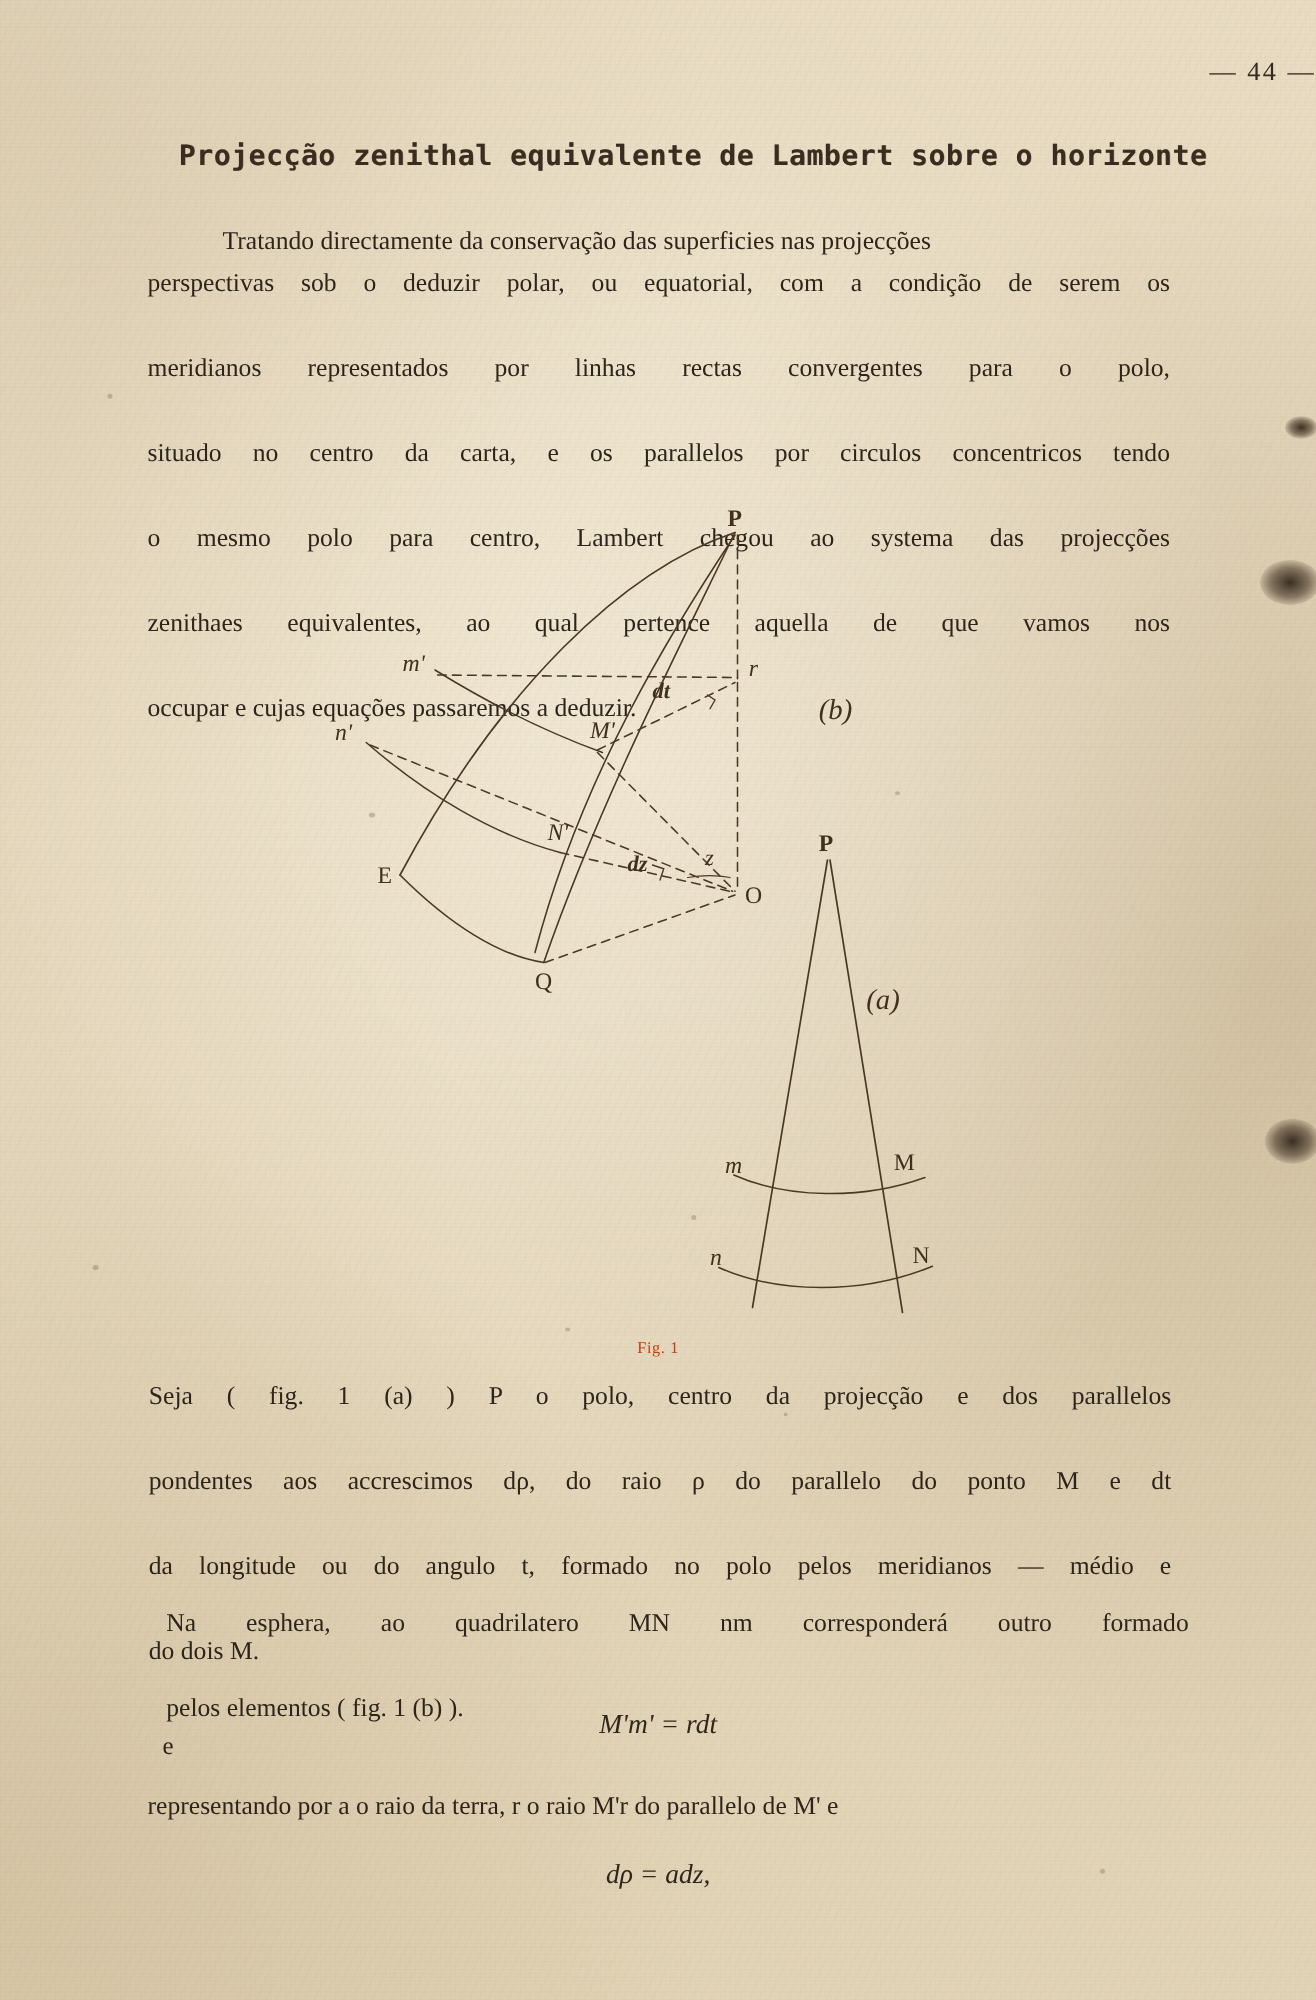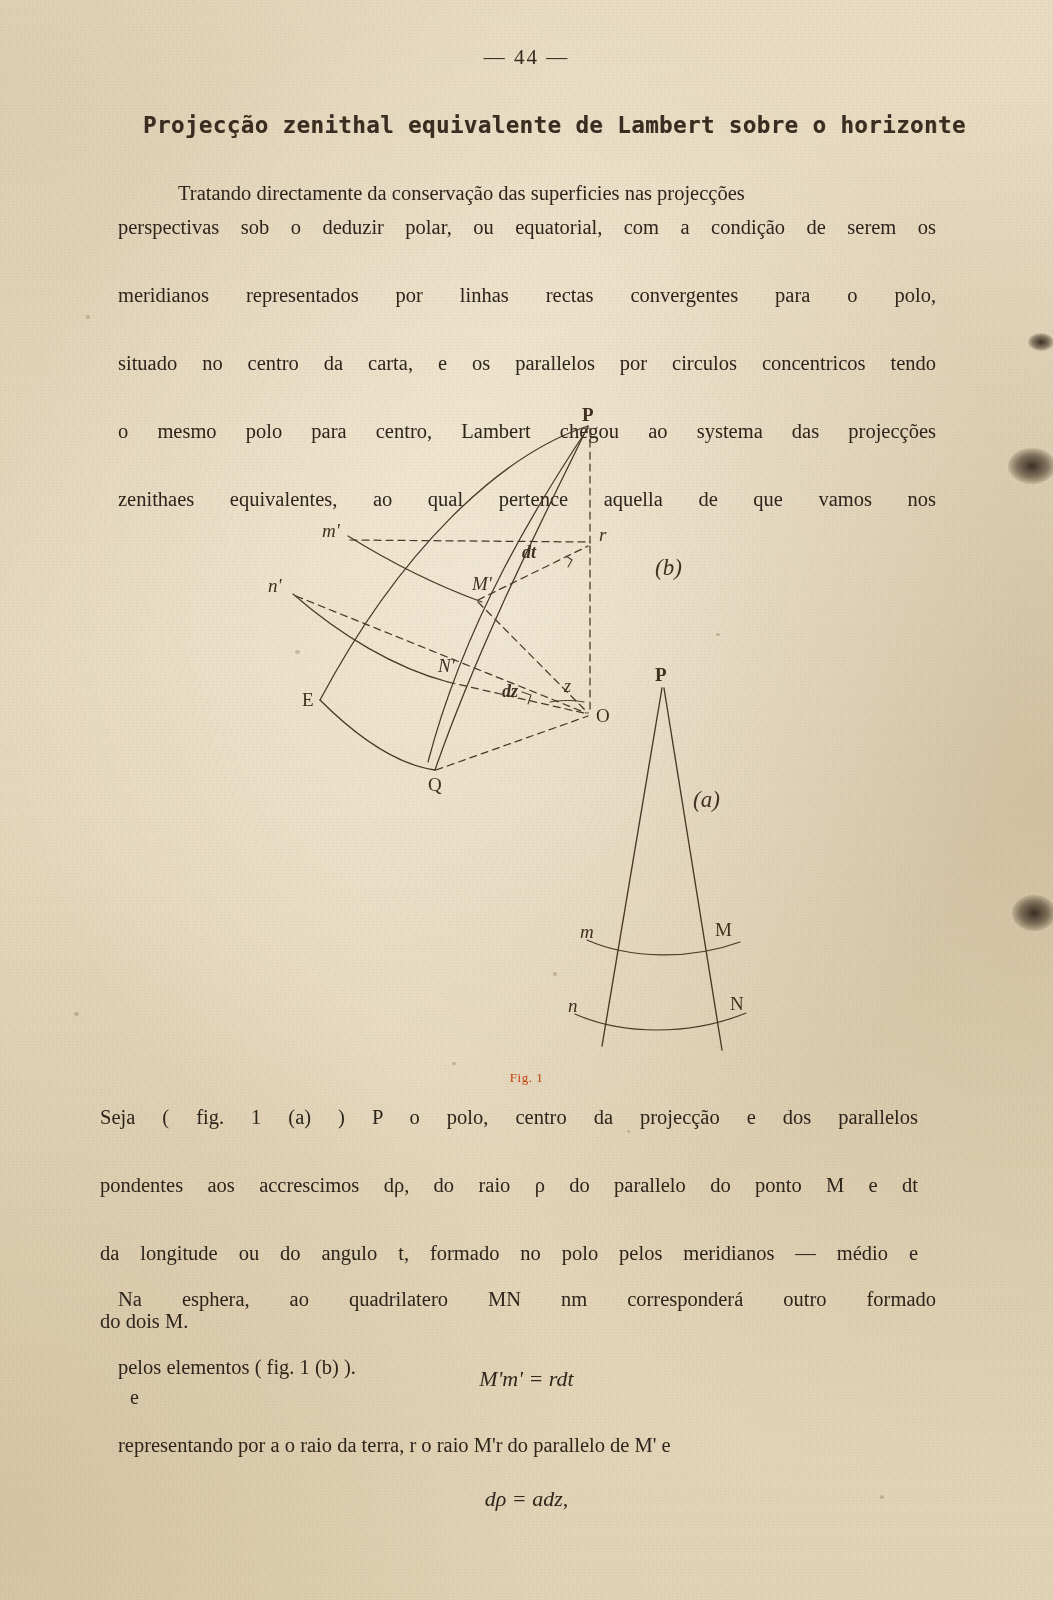--- a/index.html
+++ b/index.html
@@ -54,21 +54,21 @@
   #content {
     position: absolute;
     inset: 0;
   }
 
   .pagenum {
     position: absolute;
     top: 45px;
     left: 0;
     width: 100%;
-    text-align: center;
+    text-align: right;
     font-size: 21px;
     letter-spacing: 2px;
     color: #36291f;
   }
 
   .title {
     position: absolute;
     top: 112px;
     left: 0;
     width: 100%;
@@ -92,22 +92,22 @@
 
   #para1 { top: 176px; left: 118px; width: 818px; }
   #para1 .ln { display: block; white-space: nowrap; }
   #para1 .ln.first { text-indent: 60px; }
   .jst {
     display: block;
     text-align: justify;
   }
   .jst::after { content: ""; display: inline-block; width: 100%; }
 
-  #para2 { top: 1100px; left: 100px; width: 818px; }
-  #para3 { top: 1282px; left: 118px; width: 818px; }
+  #para2 { top: 1100px; left: 119px; width: 818px; }
+  #para3 { top: 1282px; left: 133px; width: 818px; }
   #para4 { top: 1428px; left: 118px; width: 830px; }
 
   .eqline {
     position: absolute;
     width: 100%;
     text-align: center;
     font-size: 22px;
     font-style: italic;
     color: #2f261c;
   }
@@ -179,20 +179,21 @@
 
   <div class="para" id="para1">
     <span class="ln first">
         <span class="jst">Tratando directamente da conservação das superficies nas projecções</span>
       </span>
     <span class="jst">perspectivas sob o deduzir polar, ou equatorial, com a condição de serem os</span>
     <span class="jst">meridianos representados por linhas rectas convergentes para o polo,</span>
     <span class="jst">situado no centro da carta, e os parallelos por circulos concentricos tendo</span>
     <span class="jst">o mesmo polo para centro, Lambert chegou ao systema das projecções</span>
     <span class="jst">zenithaes equivalentes, ao qual pertence aquella de que vamos nos</span>
+    <span>occupar e cujas equações passaremos a deduzir.</span>
   </div>
 
   <div id="figure">
     <svg width="620" height="680" viewBox="0 0 620 680" xmlns="http://www.w3.org/2000/svg">
       <g fill="none" stroke="#4a3826" stroke-width="1.35" stroke-linecap="round">
 
         <path d="M 338 16 C 300 95, 230 230, 185 360" stroke-width="1.3"></path>
 
         <path d="M 338 16 C 250 45, 150 140, 70 290" stroke-width="1.3"></path>
 

